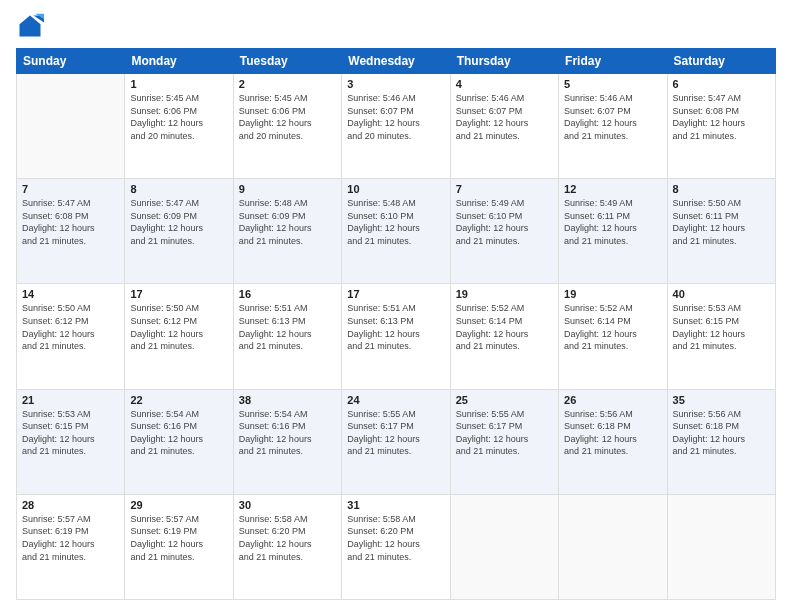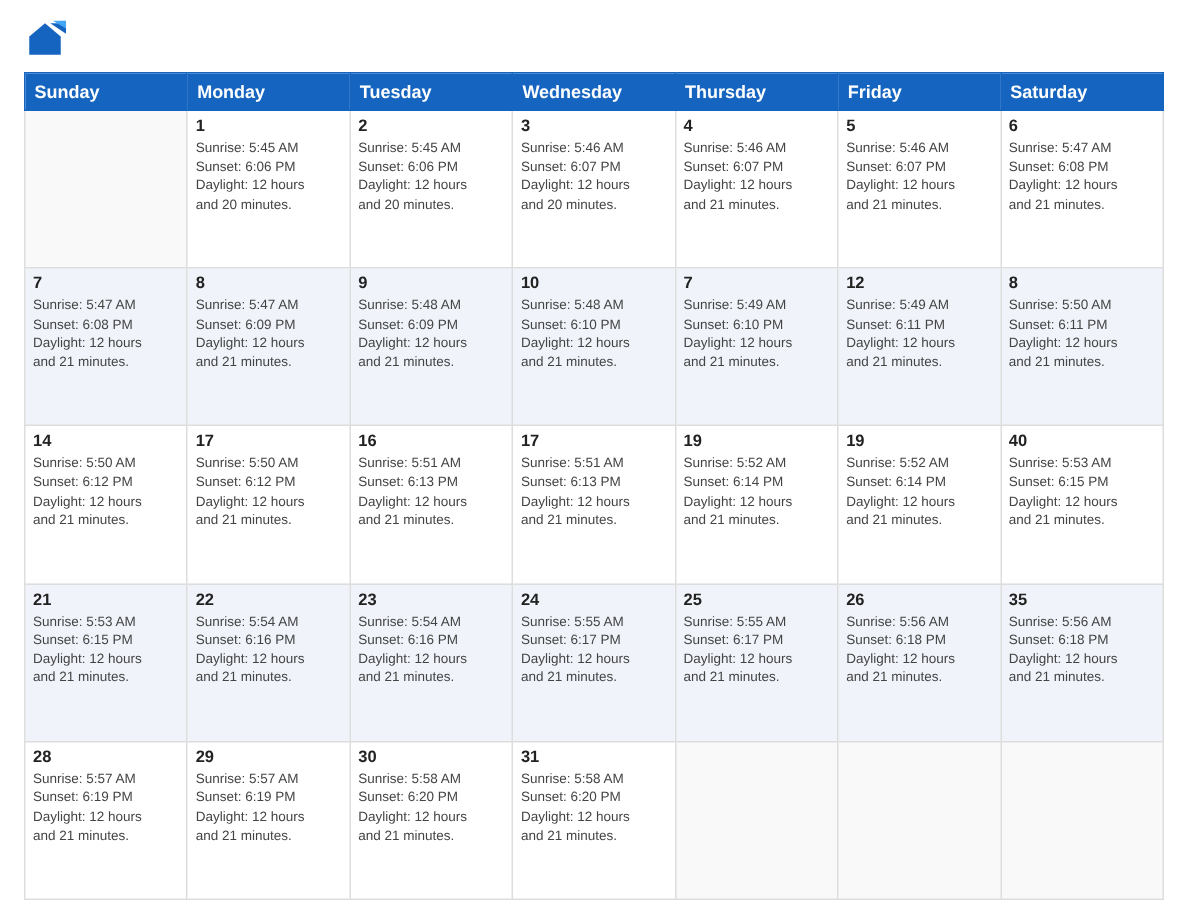--- a/index.html
+++ b/index.html
@@ -278,21 +278,21 @@
 and 21 minutes.</div>
           </td>
           <td>
             <div class="day-num">22</div>
             <div class="day-info" style="white-space: pre-line;">Sunrise: 5:54 AM
 Sunset: 6:16 PM
 Daylight: 12 hours
 and 21 minutes.</div>
           </td>
           <td>
-            <div class="day-num">23</div>
+            <div class="day-num">38</div>
             <div class="day-info" style="white-space: pre-line;">Sunrise: 5:54 AM
 Sunset: 6:16 PM
 Daylight: 12 hours
 and 21 minutes.</div>
           </td>
           <td>
             <div class="day-num">24</div>
             <div class="day-info" style="white-space: pre-line;">Sunrise: 5:55 AM
 Sunset: 6:17 PM
 Daylight: 12 hours

